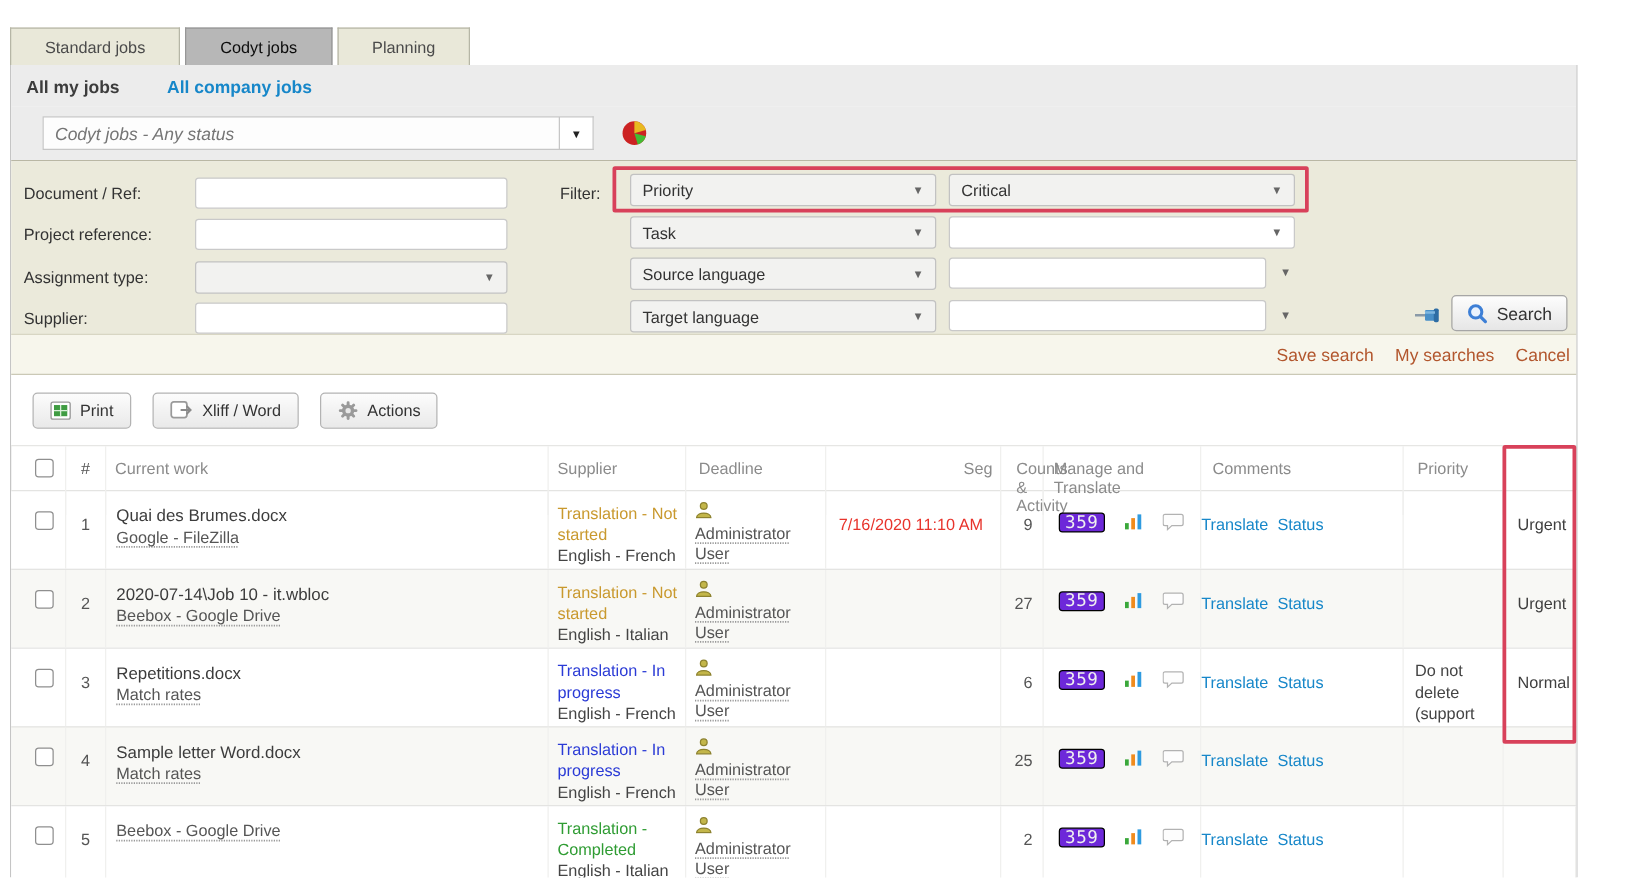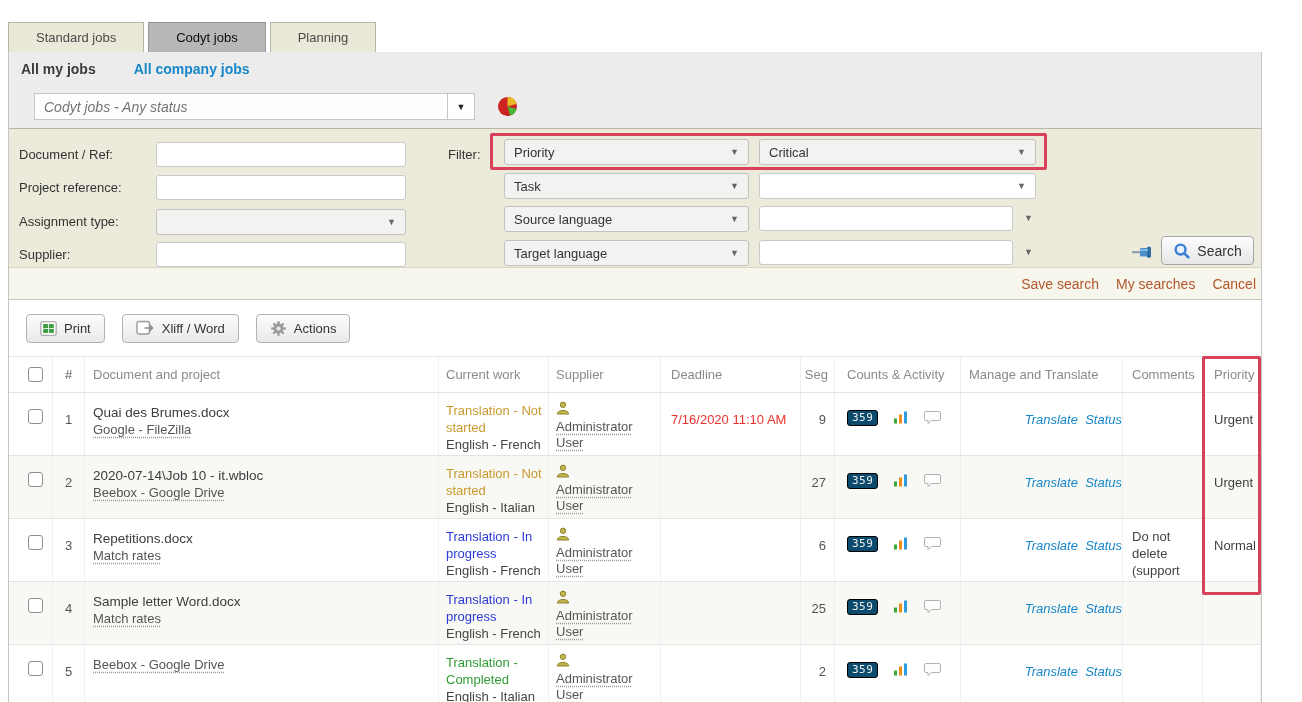--- a/index.html
+++ b/index.html
@@ -76,32 +76,32 @@
   .thead .c-num { padding-top:10px; }
   .c-doc { padding:11px 8px 0 8px; line-height:17px; }
   .c-doc .docname { color:#3c3c3c; font-size:13.5px; }
   .dotted { color:#555; text-decoration:underline dotted #999; text-underline-offset:3px;
     cursor:pointer; }
   .c-work { padding:9px 4px 0 7px; line-height:17px; }
   .c-sup { padding:8px 4px 0 7px; line-height:16px; }
   .c-dead { padding:19px 0 0 10px; color:#e8342c; }
   .c-seg { padding:19px 8px 0 0; text-align:right; color:#555; }
   .c-counts { display:flex; gap:15px; padding:17px 0 0 12px; align-items:flex-start; }
-  .c-manage { padding-top:19px; text-align:right;font-style:italic; }
+  .c-manage { padding-top:19px; text-align:left; }
   .c-manage span { color:#1787c9; cursor:pointer; }
   .c-comments { padding:9px 3px 0 9px; line-height:17px; color:#444; overflow-wrap:break-word; }
   .c-priority { padding:19px 0 0 11px; color:#3f3f3f; }
   .st-not-started { color:#c9992e; }
   .st-in-progress { color:#2b3bd6; }
   .st-completed { color:#2f9c33; }
   .langs { color:#444; }
   .cb { display:inline-block; width:15px; height:15px; border:1px solid #8f8f8f;
     border-radius:3px; background:#fff; cursor:pointer; }
-  .badge359 { background:#0c4a6e; border:1px solid #000; color:#efefef; border-radius:3px;
-    font-family:"DejaVu Sans Mono", monospace; font-size:11px; line-height:12px;
+  .badge359 { background:#6d28d9; border:1px solid #000; color:#efefef; border-radius:3px;
+    font-family:"DejaVu Sans Mono", monospace; font-size:14px; line-height:12px;
     padding:1px 4px; letter-spacing:.5px; cursor:pointer; }
   .icon-btn { cursor:pointer; display:flex; }
   .priority-box { position:absolute; left:1193px; top:304px; width:59px; height:239px;
     border:3px solid #d8415a; border-radius:2px; z-index:6; pointer-events:none; }
 </style>
 </head>
 <body>
 
 <div class="page">
 
@@ -232,21 +232,20 @@
           <circle cx="8" cy="8" r="4.6" fill="#9a9a9a"></circle>
           <circle cx="8" cy="8" r="2" fill="#e8e8e8"></circle>
         </svg>
         <span>Actions</span>
       </div>
     </div>
 
     <div class="trow thead">
       <div class="c-check"><span class="cb"></span></div>
       <div class="c-num">#</div>
-      <div style="padding-left:8px">Document and project</div>
       <div style="padding-left:7px">Current work</div>
       <div style="padding-left:7px">Supplier</div>
       <div style="padding-left:10px">Deadline</div>
       <div style="text-align:right; padding-right:6px">Seg</div>
       <div style="padding-left:12px">Counts &amp; Activity</div>
       <div style="padding-left:8px">Manage and Translate</div>
       <div style="padding-left:9px">Comments</div>
       <div style="padding-left:11px">Priority</div>
     </div>
 

